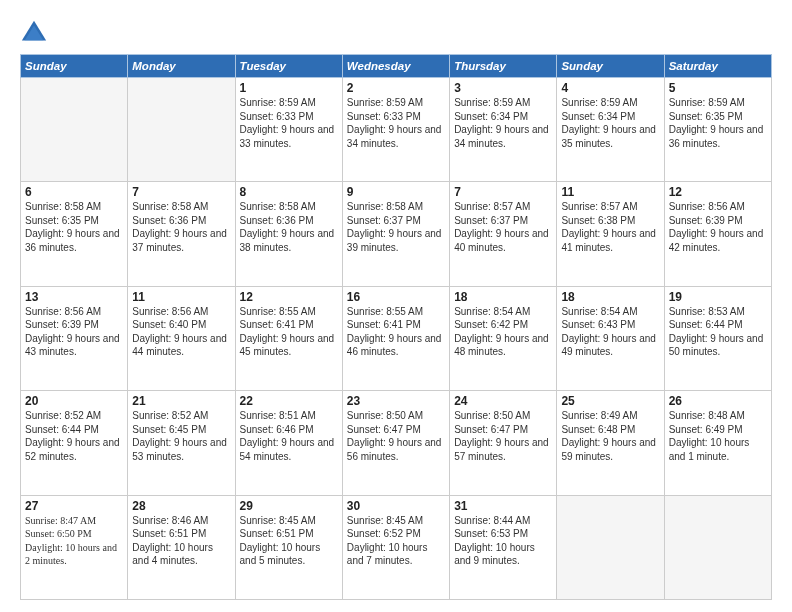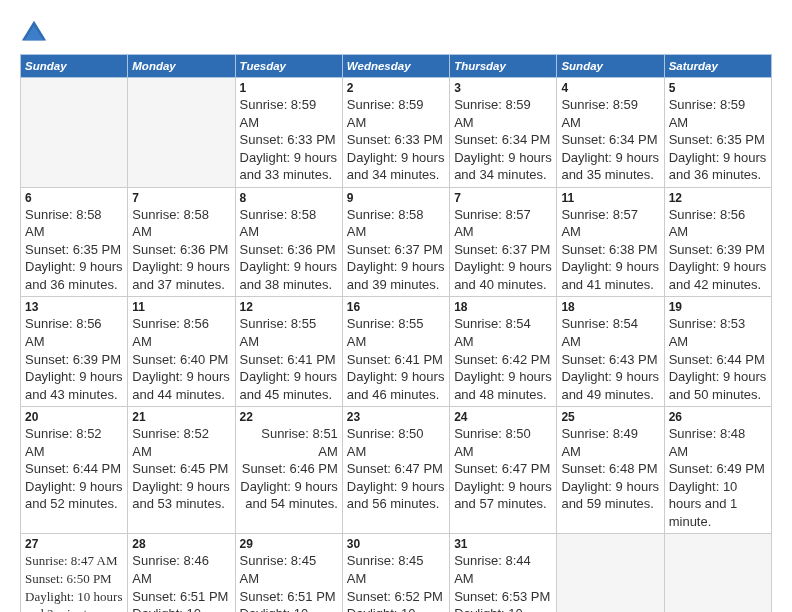--- a/index.html
+++ b/index.html
@@ -83,21 +83,21 @@
       background: #f5f5f5;
     }
     .day-number {
       font-size: 12px;
       font-weight: bold;
       color: #222;
       display: block;
       margin-bottom: 1px;
     }
     .cell-text {
-      font-size: 13px;
+      font-size: 10px;
       line-height: 1.35;
       color: #333;
     }
   </style>
 </head>
 <body>
 
 <div class="page">
   <div class="header">
     <div class="logo">
@@ -258,21 +258,21 @@
 Daylight: 9 hours and 52 minutes.</div>
           </td>
           <td>
             <span class="day-number">21</span>
             <div class="cell-text" style="white-space: pre-line;">Sunrise: 8:52 AM
 Sunset: 6:45 PM
 Daylight: 9 hours and 53 minutes.</div>
           </td>
           <td>
             <span class="day-number">22</span>
-            <div class="cell-text" style="white-space: pre-line; text-align: right;">Sunrise: 8:51 AM
+            <div class="cell-text" style="white-space: pre-line;">Sunrise: 8:51 AM
 Sunset: 6:46 PM
 Daylight: 9 hours and 54 minutes.</div>
           </td>
           <td>
             <span class="day-number">23</span>
             <div class="cell-text" style="white-space: pre-line;">Sunrise: 8:50 AM
 Sunset: 6:47 PM
 Daylight: 9 hours and 56 minutes.</div>
           </td>
           <td>

